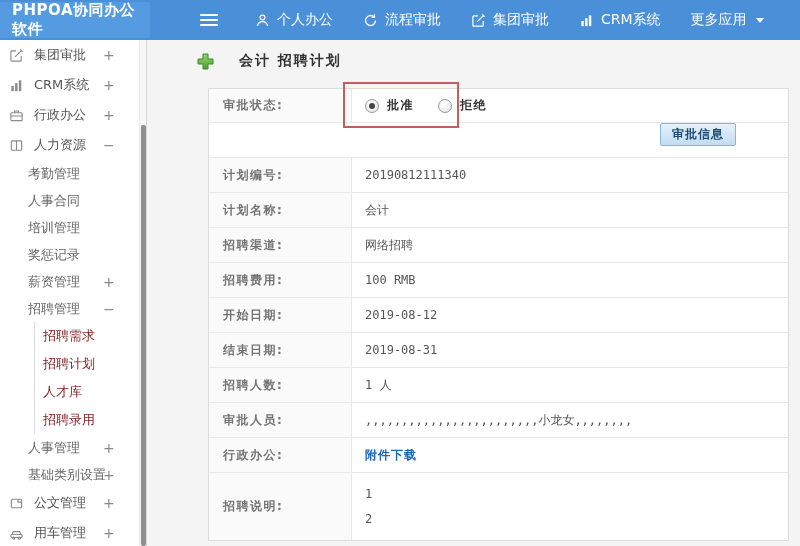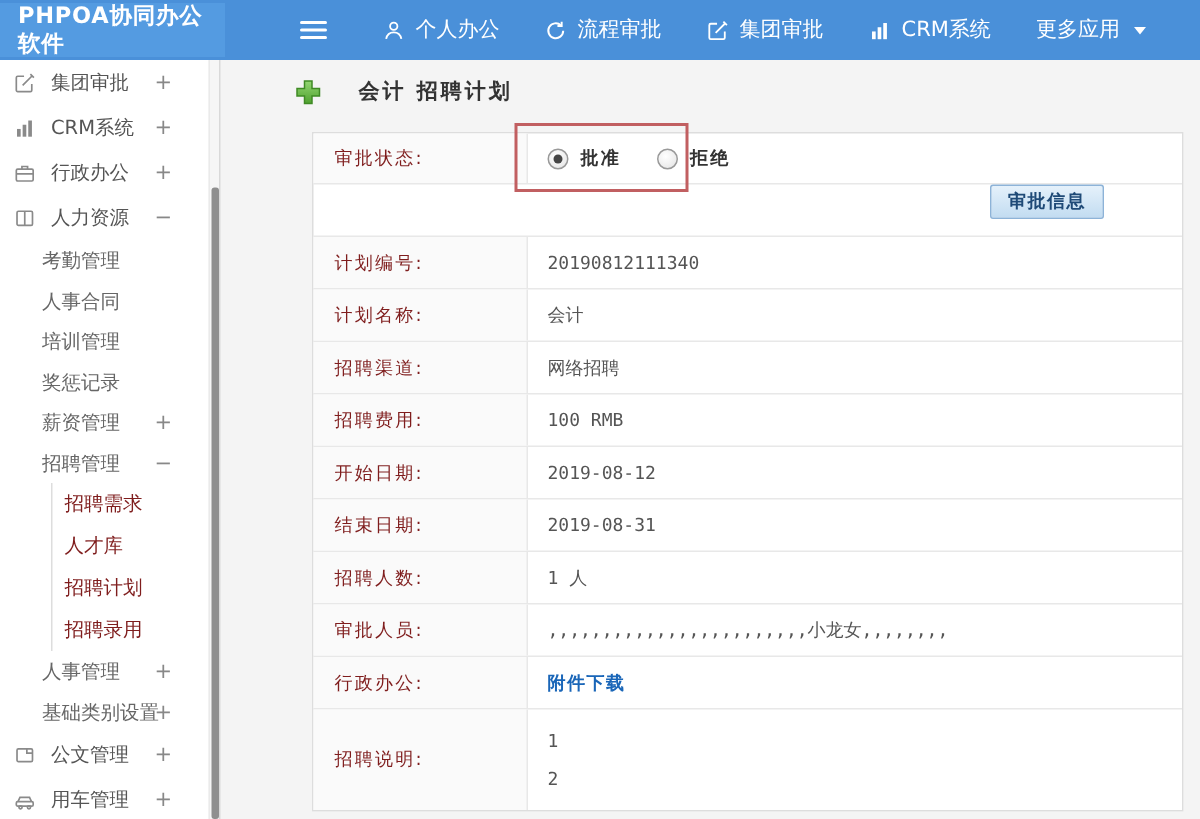--- a/index.html
+++ b/index.html
@@ -39,21 +39,21 @@
   .page-title{position:absolute;left:197px;top:52px;display:flex;align-items:flex-end;gap:25px;
               font-size:14px;font-weight:bold;color:#333;letter-spacing:2px;z-index:2;}
   .page-title svg{display:block;}
 
   .detail{position:absolute;left:208px;top:88px;width:581px;background:#fff;
           border:1px solid #ddd;box-sizing:border-box;font-size:12px;z-index:1;}
   .trow{display:flex;border-bottom:1px solid #e8e8e8;}
   .trow:last-child{border-bottom:none;}
   .h33{height:33px;}.h34{height:34px;}.h67{height:67px;}
   .tlabel{width:143px;flex:none;background:#fafafa;border-right:1px solid #e8e8e8;box-sizing:border-box;
-          display:flex;align-items:center;padding-left:14px;color:#7f1d1d;font-weight:normal;letter-spacing:1.5px;}
+          display:flex;align-items:center;padding-left:14px;color:#737373;font-weight:bold;letter-spacing:1.5px;}
   .tval{flex:1;display:flex;align-items:center;padding-left:13px;color:#555;
         font-family:"DejaVu Sans Mono","Liberation Mono","DejaVu Sans",monospace;}
   .multi .tval{flex-direction:column;align-items:flex-start;justify-content:center;gap:11px;}
 
   .radio{width:12px;height:12px;border:1px solid #999;border-radius:50%;
          background:radial-gradient(circle at 40% 35%,#fff,#e3e3e3);display:inline-block;
          position:relative;margin-right:8px;flex:none;cursor:pointer;}
   .radio.sel::after{content:"";position:absolute;left:3px;top:3px;right:3px;bottom:3px;
          background:#454545;border-radius:50%;}
   .radio-lbl{font-weight:bold;color:#333;letter-spacing:1.5px;margin-right:24px;
@@ -185,24 +185,24 @@
   </div>
   <div class="side-item lvl1">
     <span>招聘管理</span>
     <span class="expand">−</span>
   </div>
 
   <div class="side-item lvl2">
     <span>招聘需求</span>
   </div>
   <div class="side-item lvl2">
+    <span>招聘计划</span>
+  </div>
+  <div class="side-item lvl2">
     <span>人才库</span>
-  </div>
-  <div class="side-item lvl2">
-    <span>招聘计划</span>
   </div>
   <div class="side-item lvl2">
     <span>招聘录用</span>
   </div>
 
   <div class="side-item lvl1">
     <span>人事管理</span>
     <span class="expand">+</span>
   </div>
   <div class="side-item lvl1">

